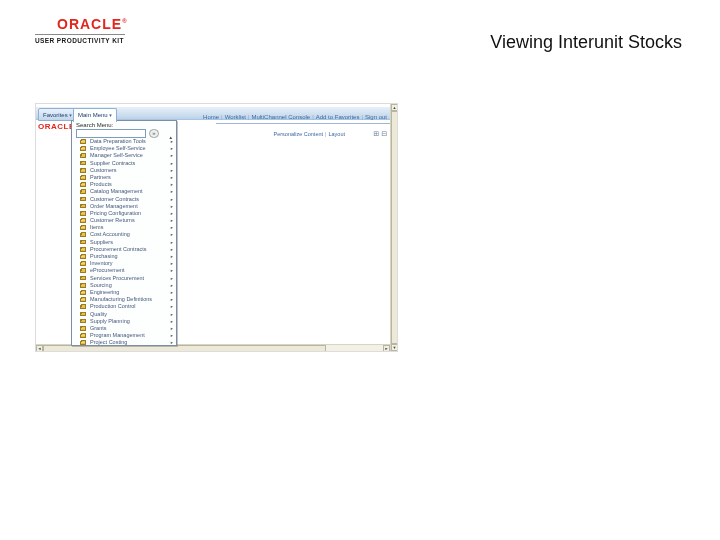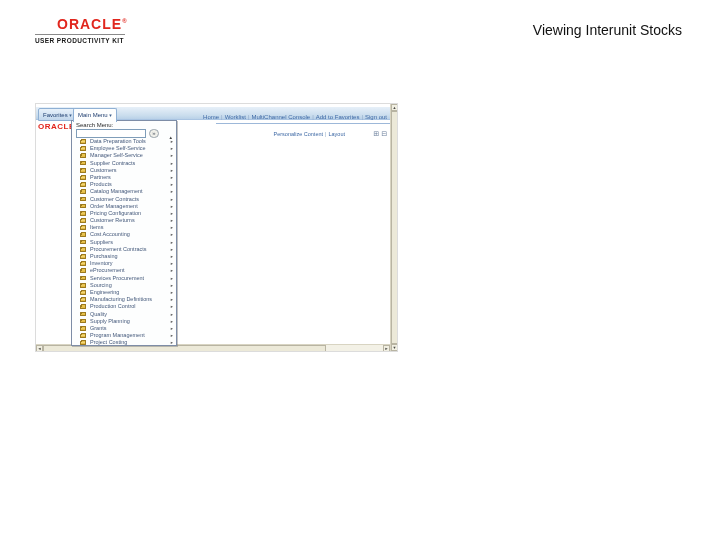--- a/index.html
+++ b/index.html
@@ -5,21 +5,21 @@
   * { margin:0; padding:0; box-sizing:border-box; }
   html,body { width:720px; height:540px; background:#fff; font-family:"Liberation Sans", sans-serif; }
   .slide { position:relative; width:720px; height:540px; background:#fff; overflow:hidden; }
 
   
   .upk-logo { position:absolute; left:35px; top:16px; width:90px; }
   .upk-brand { display:block; margin-left:22px; font-size:14px; font-weight:bold; letter-spacing:1px; color:#e1261d; }
   .upk-reg { font-size:6px; vertical-align:super; color:#e1261d; }
   .upk-rule { border:none; border-top:1px solid #8a8a8a; margin:2px 0 2px 0; }
   .upk-sub { display:block; font-size:6.5px; font-weight:bold; color:#1a1a1a; letter-spacing:0.4px; white-space:nowrap; }
-  .slide-title { position:absolute; top:22px; right:38px; font-size:14px; color:#111; }
+  .slide-title { position:absolute; top:32px; right:38px; font-size:18px; color:#111; }
 
   
   .shot { position:absolute; left:35px; top:103px; width:363px; height:249px; background:#fff; border:1px solid #dcdcdc; overflow:hidden; }
   .band { position:absolute; left:0; top:3px; width:361px; height:13px; background:linear-gradient(180deg,#e7f0f9 0%,#cadded 70%,#b9d1e8 100%); border-bottom:1px solid #a9c4e2; }
   .tab { position:absolute; top:4px; height:13px; font-size:6px; color:#1d3c6e; line-height:12px; padding:0 4px; border:1px solid #8fb0d4; border-radius:2px 2px 0 0; background:linear-gradient(180deg,#e8f1fa,#c2d7ec); white-space:nowrap; cursor:default; }
   .tab.active { background:#fdfefe; border-bottom:none; z-index:6; height:14px; }
   .tab .caret { font-size:5px; color:#41638f; }
   .hlinks { position:absolute; top:10px; right:10px; font-size:6px; color:#3e69a5; white-space:nowrap; z-index:2; }
   .hlinks .sep { color:#8fa8c8; margin:0 2px; }
   .hlink { cursor:pointer; }

